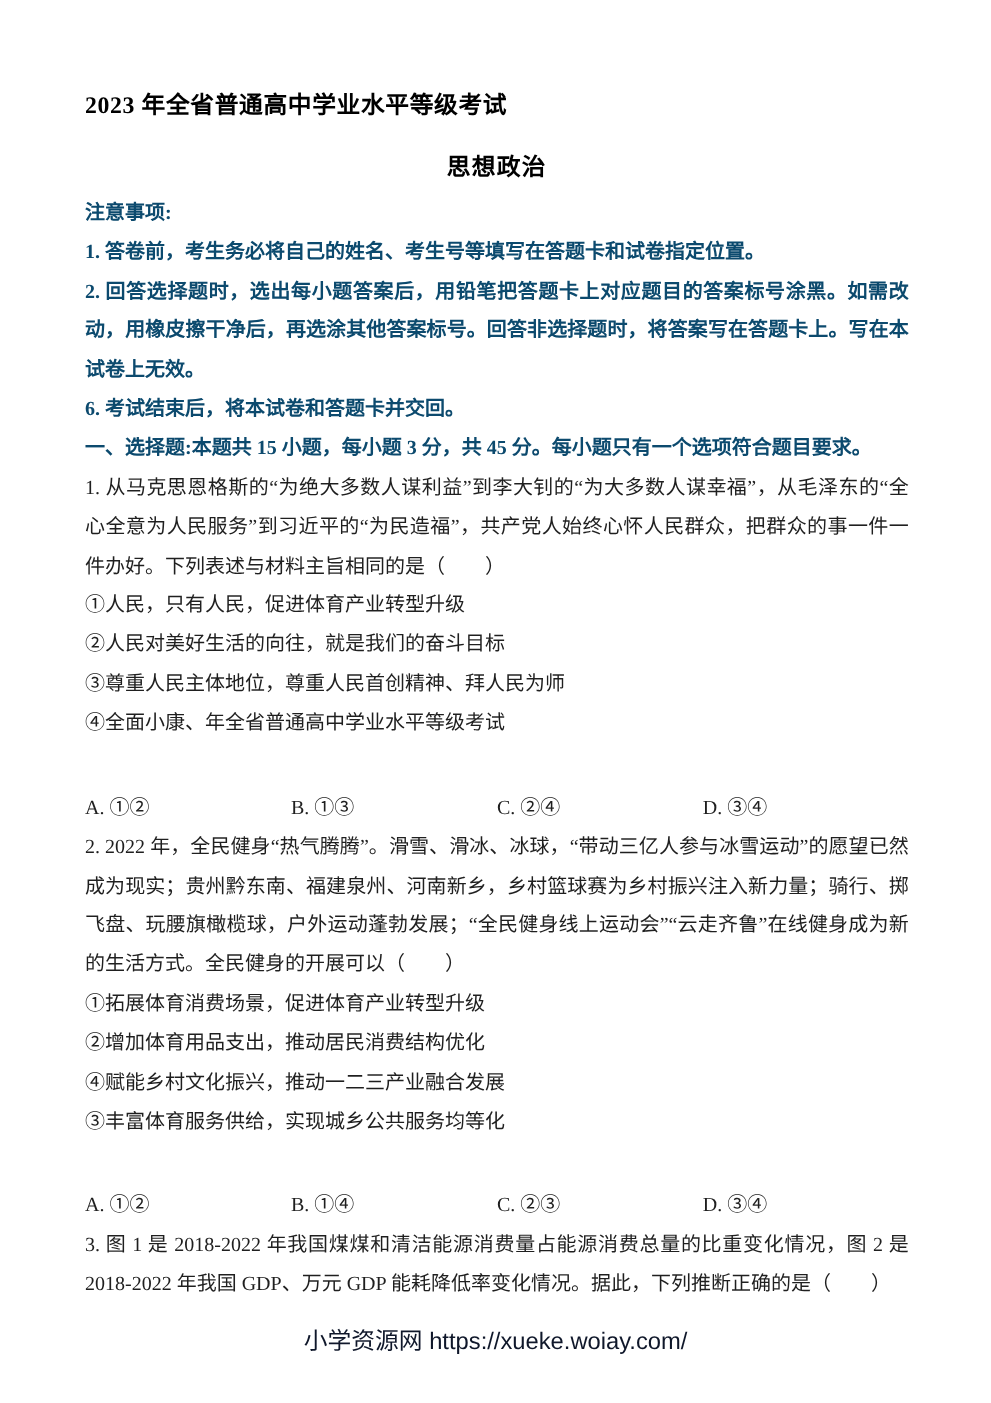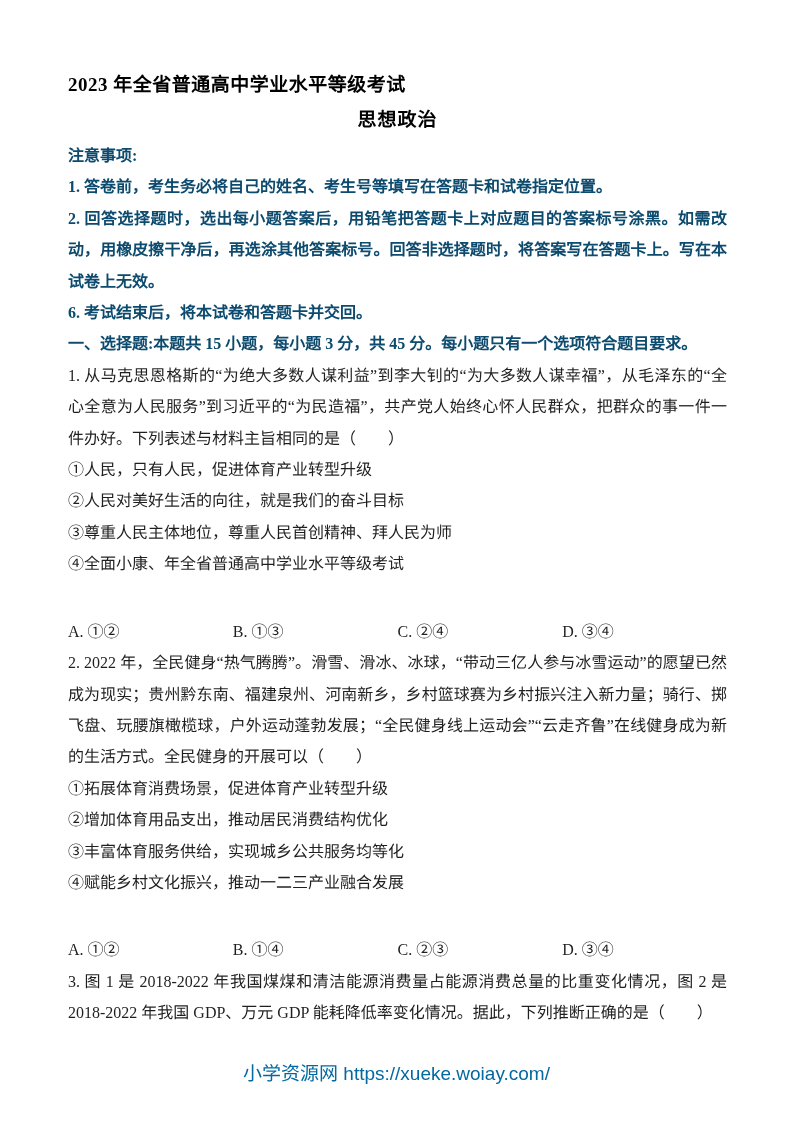--- a/index.html
+++ b/index.html
@@ -21,21 +21,21 @@
   }
   .title {
     margin: 0;
     font-size: 19px;
     font-weight: bold;
     line-height: 30px;
     color: #000000;
     letter-spacing: 0.5px;
   }
   .subtitle {
-    margin: 5px 0 0 0;
+    margin: 20px 0 0 0;
     text-align: center;
     font-size: 19px;
     font-weight: bold;
     line-height: 30px;
     color: #000000;
     letter-spacing: 1px;
   }
   .body-text {
     margin-top: 5px;
     font-size: 16px;
@@ -52,21 +52,21 @@
     white-space: nowrap;
     margin-top: 36px;
   }
   .footer {
     position: absolute;
     left: 0; right: 0; top: 1062px;
     text-align: center;
     font-family: "Liberation Sans", "DejaVu Sans", sans-serif;
     font-size: 19px;
     line-height: 24px;
-    color: #0369a1;
+    color: #0f172a;
   }
 </style>
 </head>
 <body>
 
 <div class="page">
   <div class="doc">
 
     <h1 class="title">2023 年全省普通高中学业水平等级考试</h1>
     <h2 class="subtitle">思想政治</h2>
@@ -91,22 +91,22 @@
           <span>B. ①③</span>
           <span>C. ②④</span>
           <span>D. ③④</span>
         </div>
       </section>
 
       <section>
         <p>2. 2022 年，全民健身“热气腾腾”。滑雪、滑冰、冰球，“带动三亿人参与冰雪运动”的愿望已然成为现实；贵州黔东南、福建泉州、河南新乡，乡村篮球赛为乡村振兴注入新力量；骑行、掷飞盘、玩腰旗橄榄球，户外运动蓬勃发展；“全民健身线上运动会”“云走齐鲁”在线健身成为新的生活方式。全民健身的开展可以（　　）</p>
         <p>①拓展体育消费场景，促进体育产业转型升级</p>
         <p>②增加体育用品支出，推动居民消费结构优化</p>
+        <p>④赋能乡村文化振兴，推动一二三产业融合发展</p>
         <p>③丰富体育服务供给，实现城乡公共服务均等化</p>
-        <p>④赋能乡村文化振兴，推动一二三产业融合发展</p>
         <div class="options-row">
           <span>A. ①②</span>
           <span>B. ①④</span>
           <span>C. ②③</span>
           <span>D. ③④</span>
         </div>
       </section>
 
       <section>
         <p>3. 图 1 是 2018-2022 年我国煤煤和清洁能源消费量占能源消费总量的比重变化情况，图 2 是 2018-2022 年我国 GDP、万元 GDP 能耗降低率变化情况。据此，下列推断正确的是（　　）</p>

